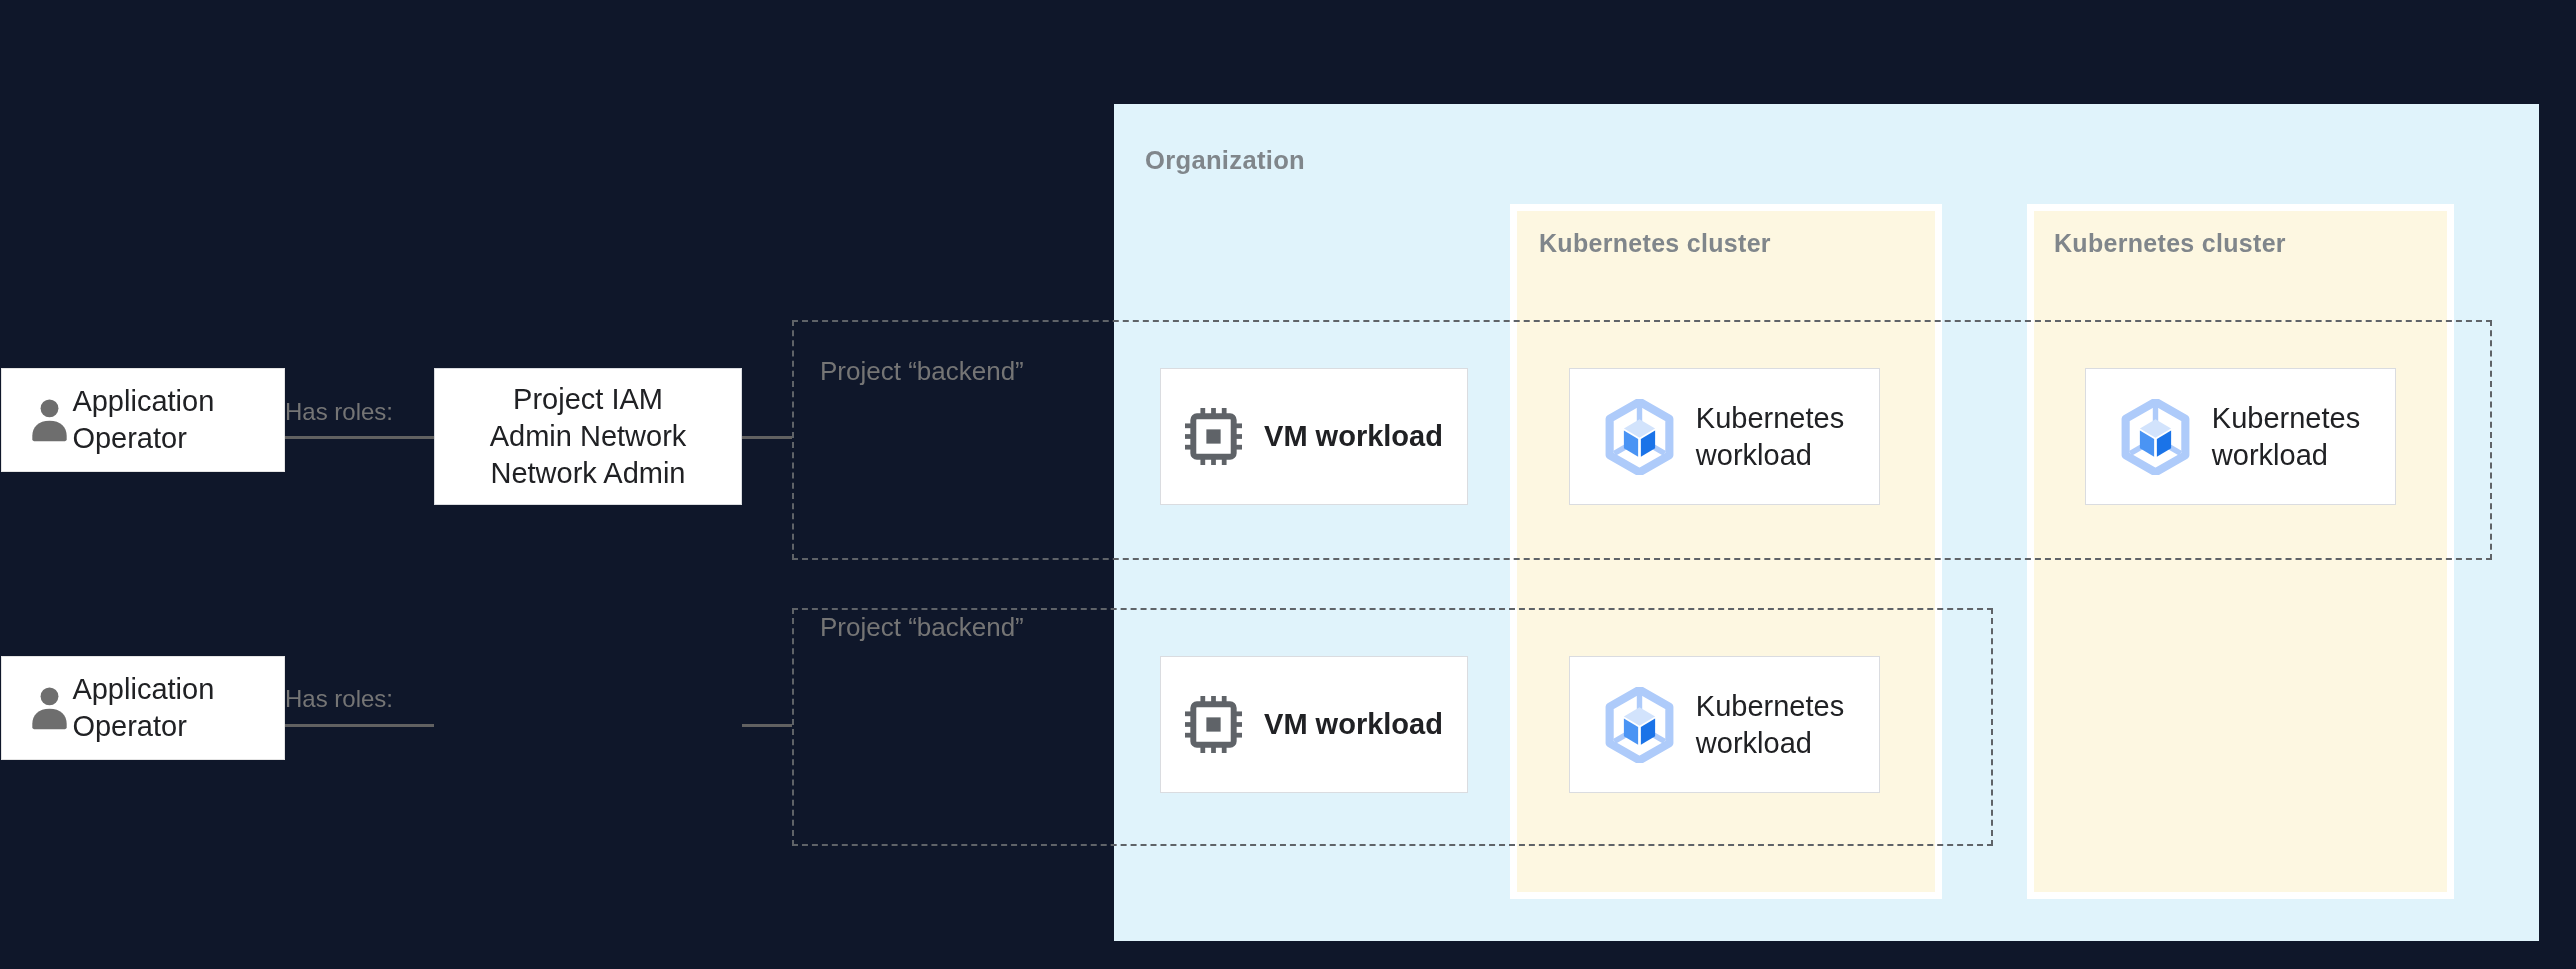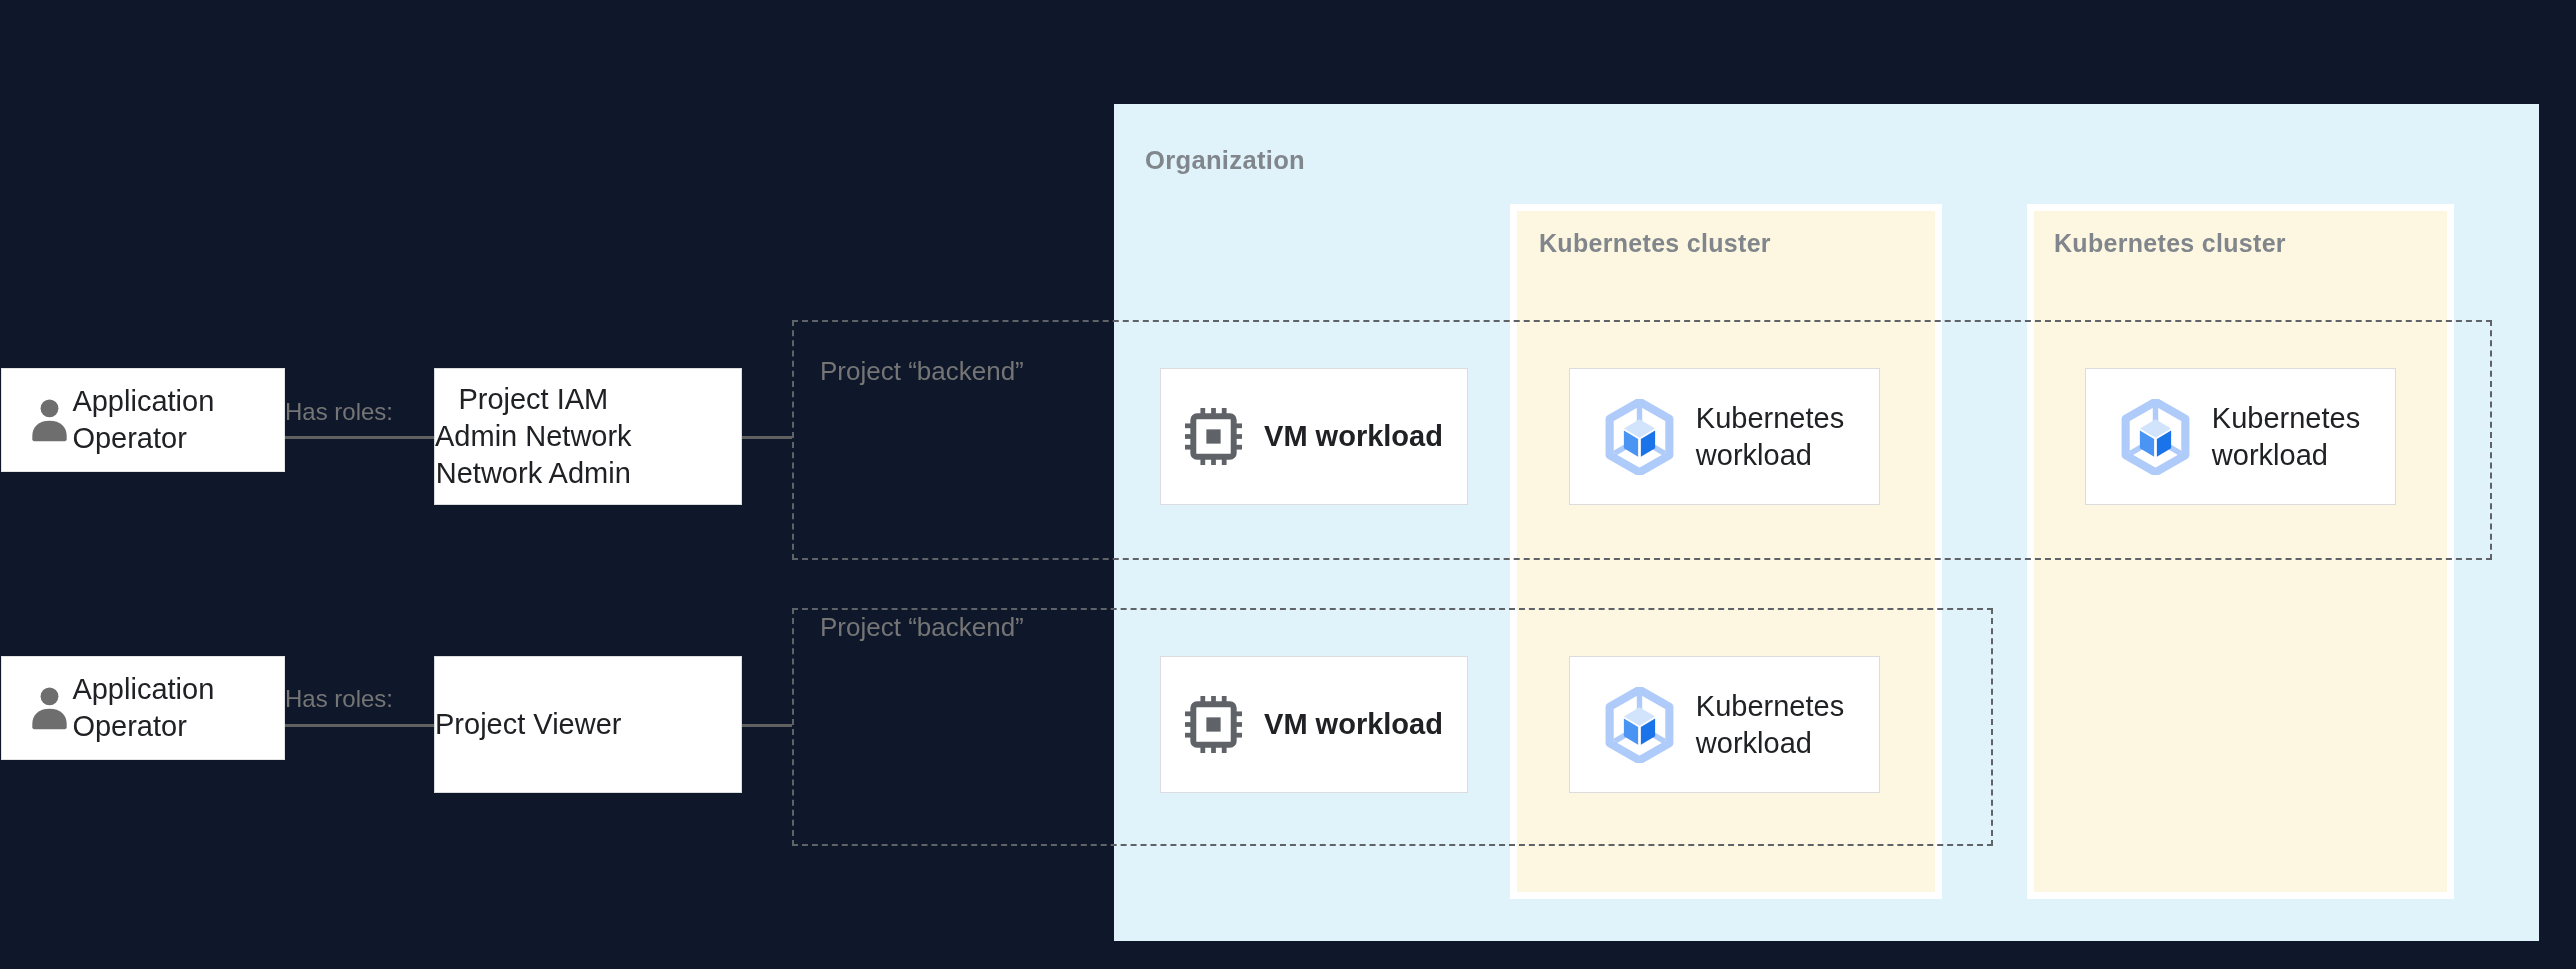--- a/index.html
+++ b/index.html
@@ -21,21 +21,21 @@
   .project-boundary{border:2.1px dashed #5f6368;box-sizing:border-box;background:transparent;}
   .project-frontend{left:792px;top:320px;width:1700px;height:240px;}
   .project-backend{left:792px;top:608px;width:1201px;height:238px;}
   .project-label{font-size:26px;color:#757575;}
   .project-label-frontend{left:820px;top:356px;}
   .project-label-backend{left:820px;top:612px;}
   
   .card{background:#ffffff;border:1.4px solid #dadce0;box-sizing:border-box;display:flex;align-items:center;}
   .actor-card{left:1.4px;width:284px;height:104px;padding-left:28px;gap:3px;border-color:#e4e4e4;}
   .row1{top:368px;} .row2{top:656px;}
-  .role-card{left:434px;width:308px;height:137px;justify-content:flex-start;}
+  .role-card{left:434px;width:308px;height:137px;justify-content:center;}
   .role-text{font-size:29px;line-height:37px;text-align:center;}
   .actor-text{font-size:29px;line-height:37px;}
   .workload-card{justify-content:center;gap:22px;}
   .vm-card{left:1160px;width:308px;height:137px;font-weight:bold;}
   .k8s-card-1{left:1569px;width:311px;height:137px;}
   .k8s-card-2{left:2085px;width:311px;height:137px;}
   .workload-text{font-size:29px;line-height:37px;}
   
   .connector{height:2.8px;background:#616161;}
   .conn-a{left:285px;width:149px;}
@@ -153,23 +153,20 @@
       </svg>
     <div class="actor-text">
       <div>Application</div>
       <div>Operator</div>
     </div>
   </div>
 
   <div class="abs edge-label edge-label-y2">Has roles:</div>
   <div class="abs connector conn-a conn-y2"></div>
 
-  <div class="abs card role-card row2">
-    <div class="role-text">Project Viewer</div>
-  </div>
 
   <div class="abs connector conn-b conn-y2"></div>
 
   <div class="abs card workload-card vm-card row2">
     <svg class="icon" width="57" height="57" viewBox="0 0 48 48">
         <use href="#chip-glyph"></use>
       </svg>
     <div class="workload-text">VM workload</div>
   </div>
 

